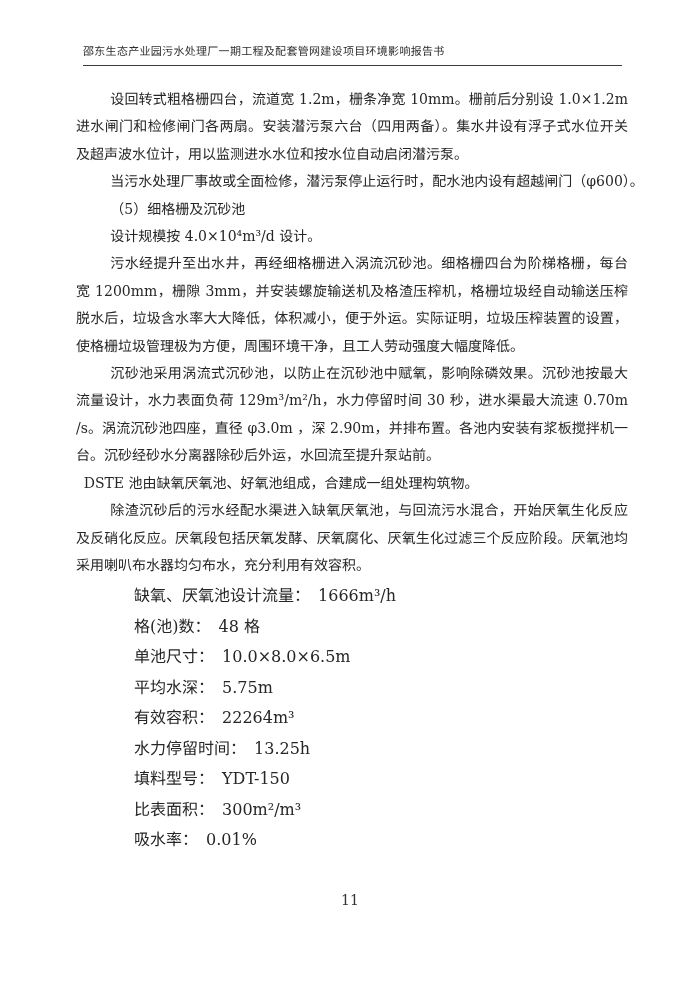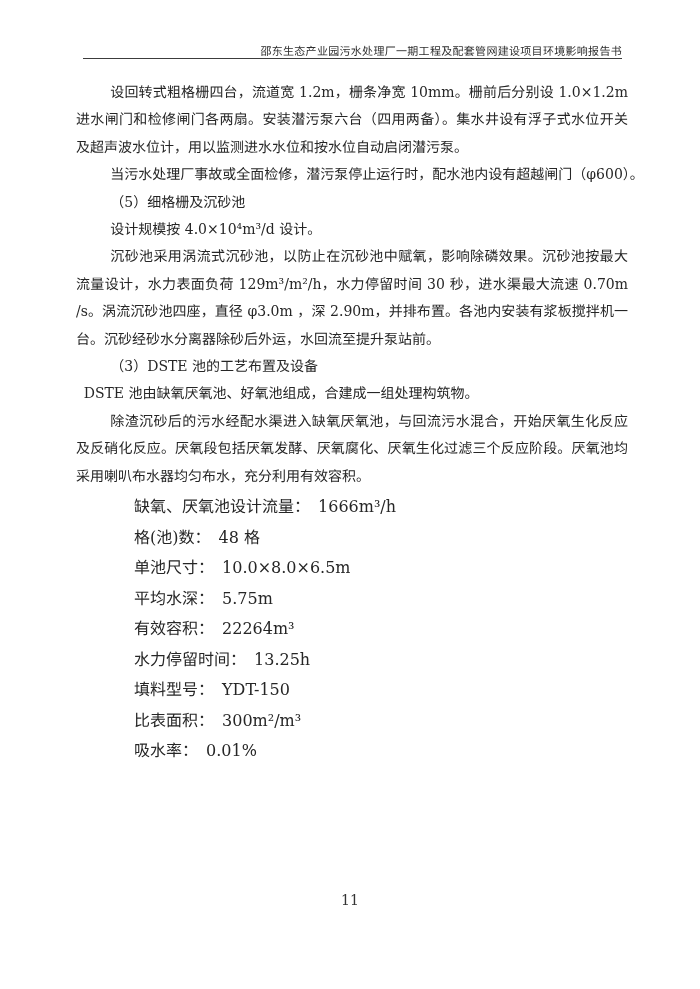--- a/index.html
+++ b/index.html
@@ -8,22 +8,22 @@
     width:700px; height:989px;
     margin:0 auto;
     background:#ffffff;
     color:#262626;
     font-family:"DejaVu Serif","Liberation Serif",serif;
     overflow:hidden;
   }
   .running-header {
     margin:0 78px 0 83px;
     padding-top:42px;
+    padding-bottom:7px;
     border-bottom:1.5px solid #3c3c3c;
-    text-align:right;
     font-size:11px;
     letter-spacing:0.3px;
     color:#2e2e2e;
     white-space:nowrap;
   }
   .content {
     margin:20px 72px 0 76px;
     font-size:14px;
     line-height:27.4px;
     text-align:justify;
@@ -53,22 +53,22 @@
 
 <div class="page">
 
   <div class="running-header">邵东生态产业园污水处理厂一期工程及配套管网建设项目环境影响报告书</div>
 
   <div class="content">
     <p class="indent">设回转式粗格栅四台，流道宽 1.2m，栅条净宽 10mm。栅前后分别设 1.0×1.2m 进水闸门和检修闸门各两扇。安装潜污泵六台（四用两备）。集水井设有浮子式水位开关及超声波水位计，用以监测进水水位和按水位自动启闭潜污泵。</p>
     <p class="indent one-line">当污水处理厂事故或全面检修，潜污泵停止运行时，配水池内设有超越闸门（φ600）。</p>
     <p class="indent">（5）细格栅及沉砂池</p>
     <p class="indent">设计规模按 4.0×10⁴m³/d 设计。</p>
+    <p class="indent">污水经提升至出水井，再经细格栅进入涡流沉砂池。细格栅四台为阶梯格栅，每台宽 1200mm，栅隙 3mm，并安装螺旋输送机及格渣压榨机，格栅垃圾经自动输送压榨脱水后，垃圾含水率大大降低，体积减小，便于外运。实际证明，垃圾压榨装置的设置，使格栅垃圾管理极为方便，周围环境干净，且工人劳动强度大幅度降低。</p>
     <p class="indent">沉砂池采用涡流式沉砂池，以防止在沉砂池中赋氧，影响除磷效果。沉砂池按最大流量设计，水力表面负荷 129m³/m²/h，水力停留时间 30 秒，进水渠最大流速 0.70m /s。涡流沉砂池四座，直径 φ3.0m ，深 2.90m，并排布置。各池内安装有浆板搅拌机一台。沉砂经砂水分离器除砂后外运，水回流至提升泵站前。</p>
-    <p class="indent">（3）DSTE 池的工艺布置及设备</p>
     <p class="flush">DSTE 池由缺氧厌氧池、好氧池组成，合建成一组处理构筑物。</p>
     <p class="indent">除渣沉砂后的污水经配水渠进入缺氧厌氧池，与回流污水混合，开始厌氧生化反应及反硝化反应。厌氧段包括厌氧发酵、厌氧腐化、厌氧生化过滤三个反应阶段。厌氧池均采用喇叭布水器均匀布水，充分利用有效容积。</p>
 
     <div class="specs">
       <div class="spec-row">
         <span>缺氧、厌氧池设计流量：</span><span class="spec-value">1666m³/h</span>
       </div>
       <div class="spec-row">
         <span>格(池)数：</span><span class="spec-value">48 格</span>
       </div>

